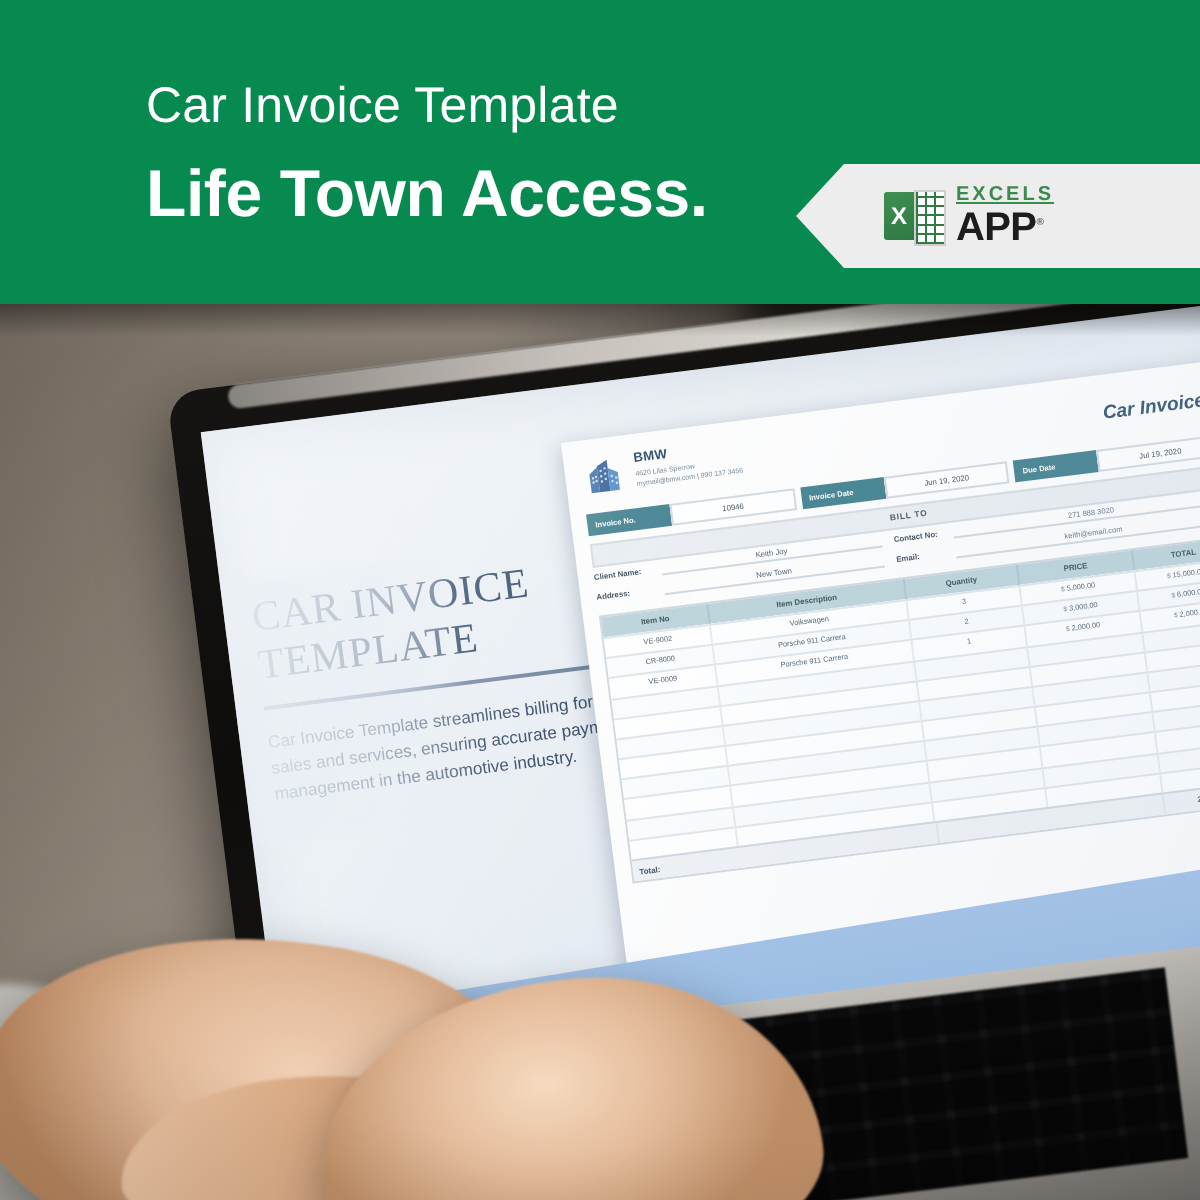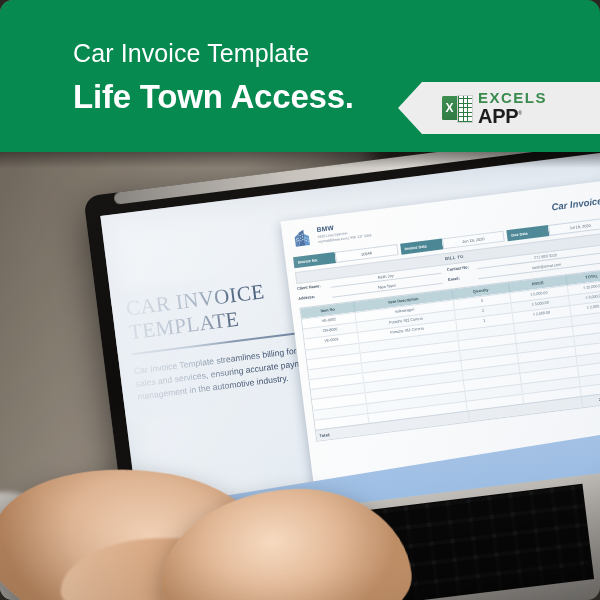--- a/index.html
+++ b/index.html
@@ -1,21 +1,21 @@
 <!DOCTYPE html>
 <html><head>
 <meta charset="utf-8">
 <style>
   html,body{margin:0;padding:0;}
   body{
     width:600px;height:600px;overflow:hidden;
     font-family:"Liberation Sans", sans-serif;
     background:#2a2622;
   }
-  .canvas{position:relative;width:600px;height:600px;overflow:hidden;border-radius:13px;}
+  .canvas{position:relative;width:600px;height:600px;overflow:hidden;}
 
   
   .photo{position:absolute;inset:0;background:#6e655c;overflow:hidden;}
   .photo-bg{
     position:absolute;inset:0;
     background:
       radial-gradient(150% 120% at 12% 24%, #8e857a 0%, #6a6158 40%, #3a342e 80%, #241f1b 100%);
   }
   .photo-bg2{
     position:absolute;left:-5%;top:0;width:60%;height:100%;
@@ -241,21 +241,21 @@
   .xl-left span{color:#fff;font-weight:bold;font-size:12px;font-family:"Liberation Sans",sans-serif;}
   .xl-right{
     position:absolute;left:15px;top:0;width:14px;height:26px;
     background:#ffffff;border:1px solid #cfcfcf;
     background-image:
       repeating-linear-gradient(0deg,#2f7a43 0 1px,transparent 1px 4.6px),
       repeating-linear-gradient(90deg,#2f7a43 0 1px,transparent 1px 4.6px);
   }
   .logo-txt{margin-left:7px;line-height:1;}
   .logo-excels{
-    font-size:15px;font-weight:bold;color:#3a8b4e;letter-spacing:1.5px;
+    font-size:10px;font-weight:bold;color:#3a8b4e;letter-spacing:1.5px;text-decoration:underline;
   }
   .logo-app{
     font-size:20px;font-weight:bold;color:#1d1d1d;letter-spacing:-.3px;margin-top:1px;
   }
   .logo-app sup{font-size:5px;vertical-align:super;color:#555;}
 </style>
 </head>
 <body>
 
 <div class="canvas">

